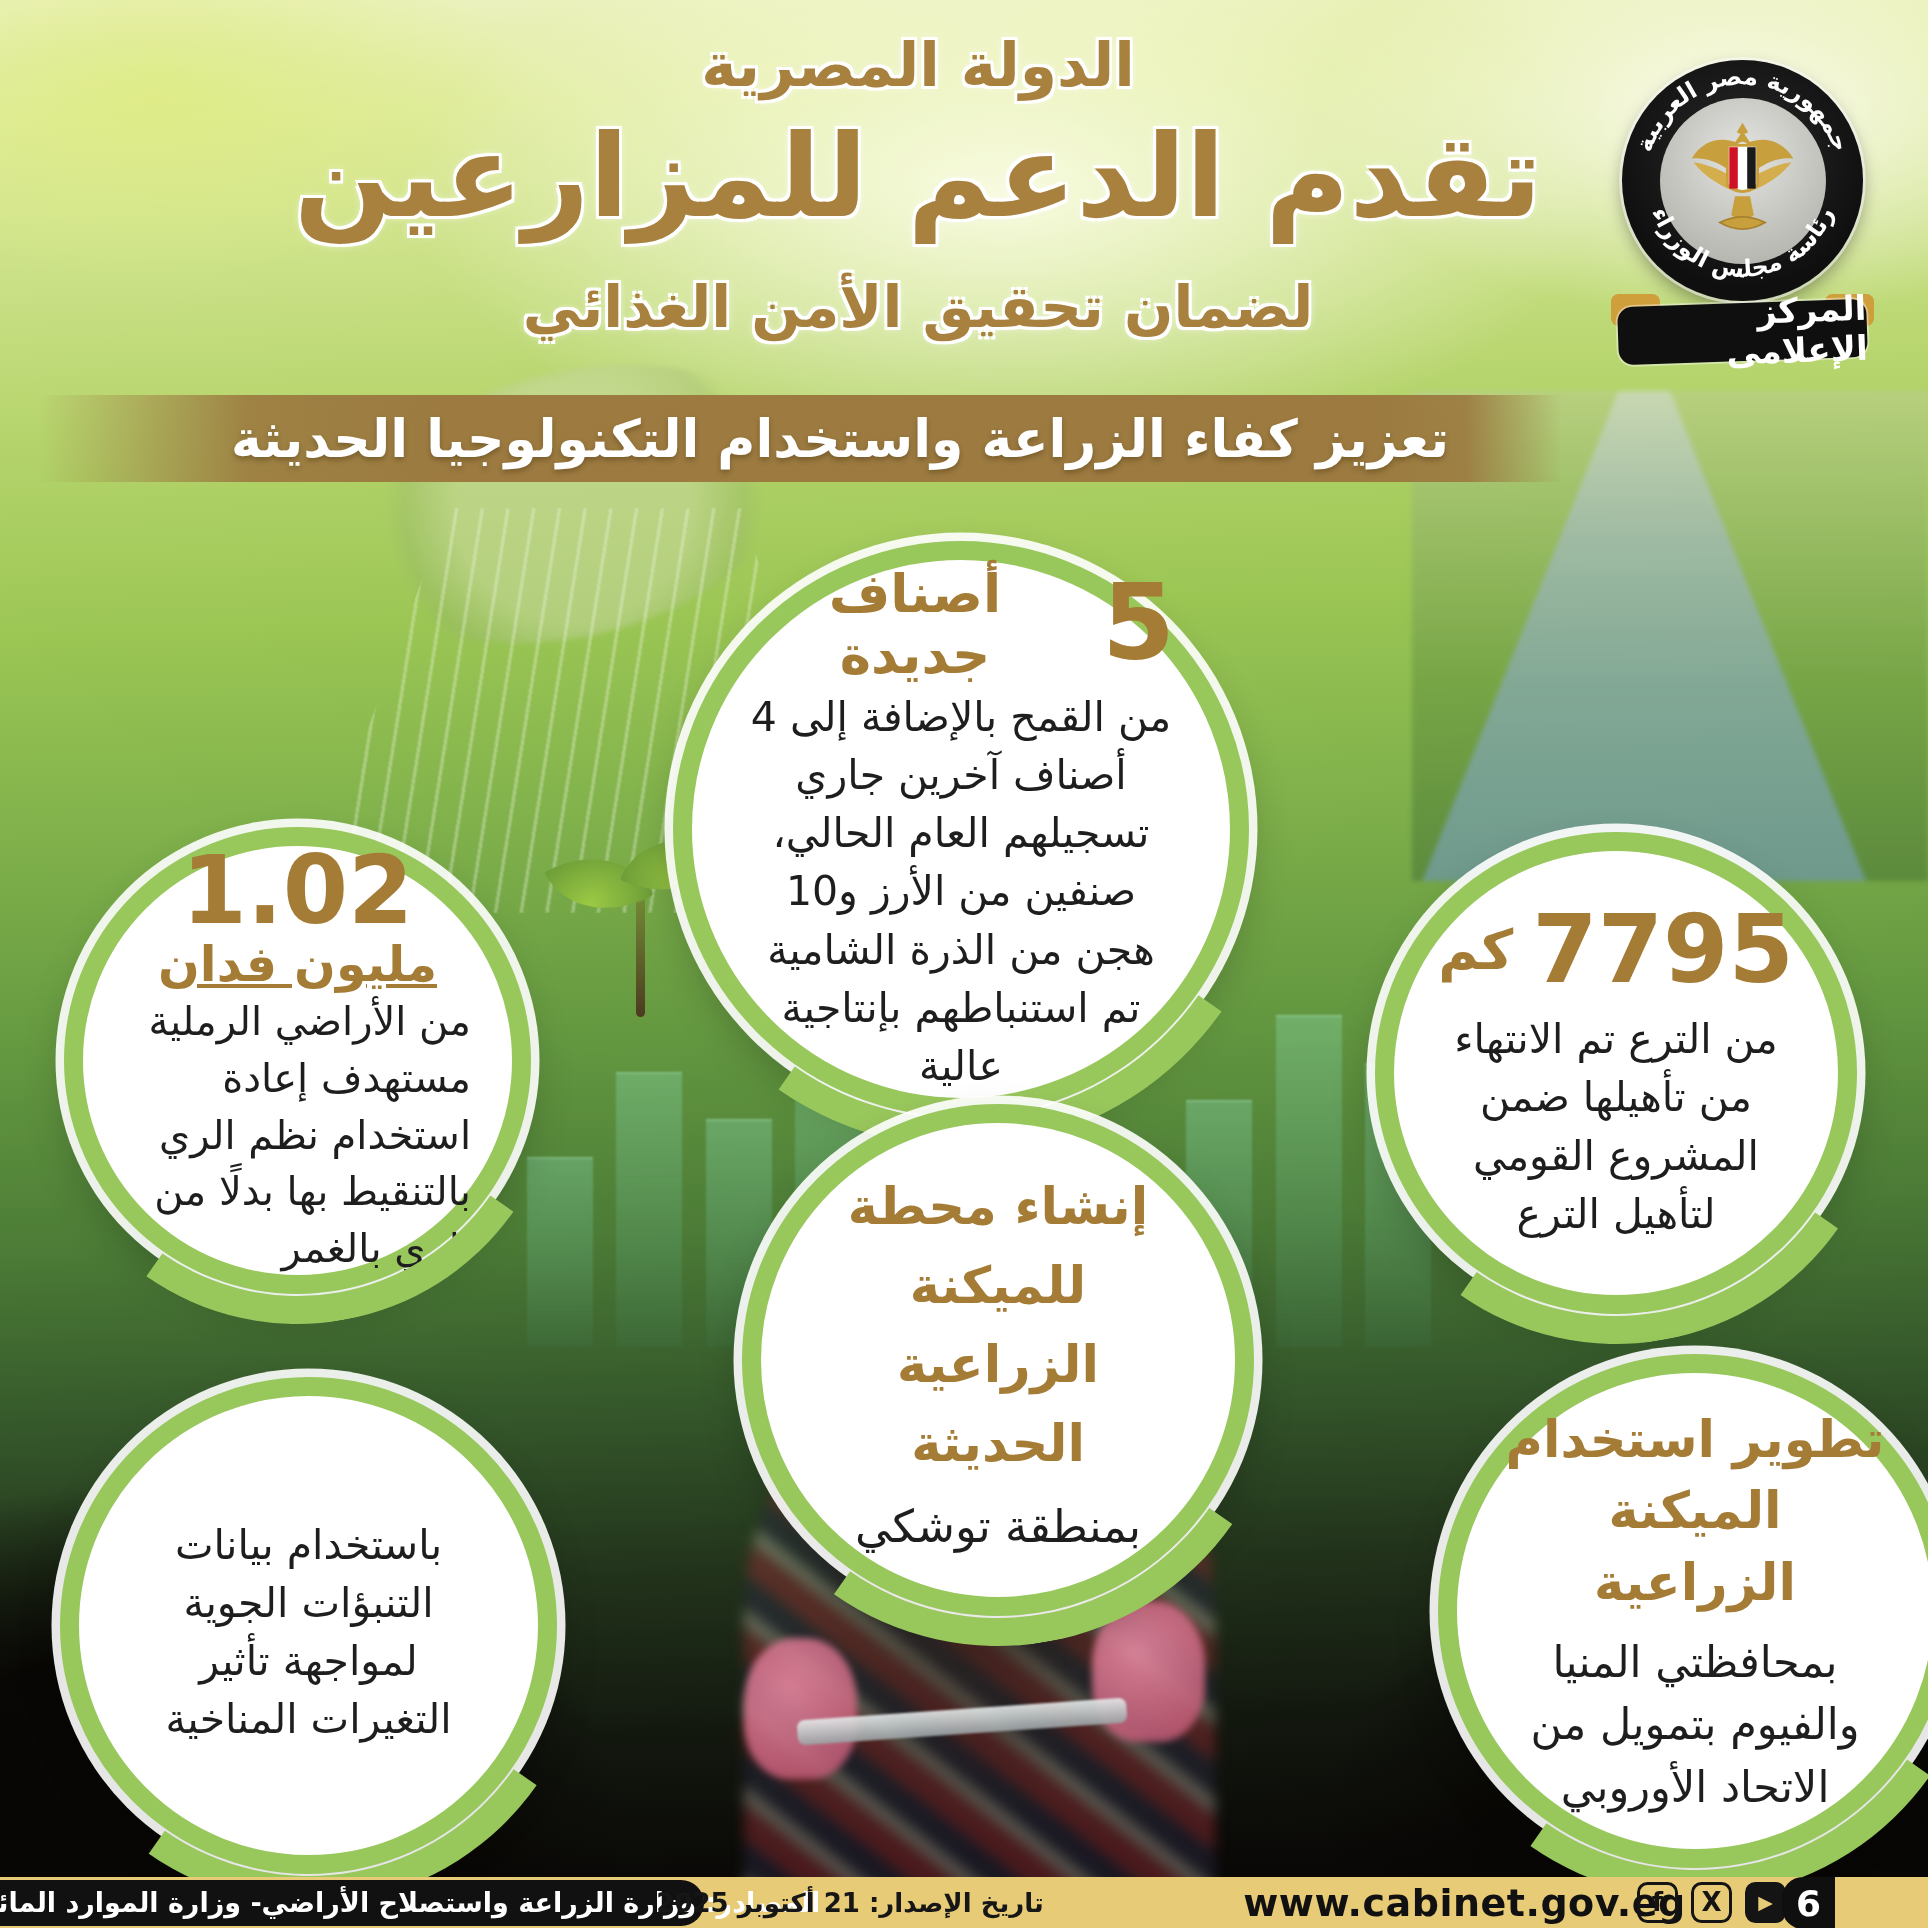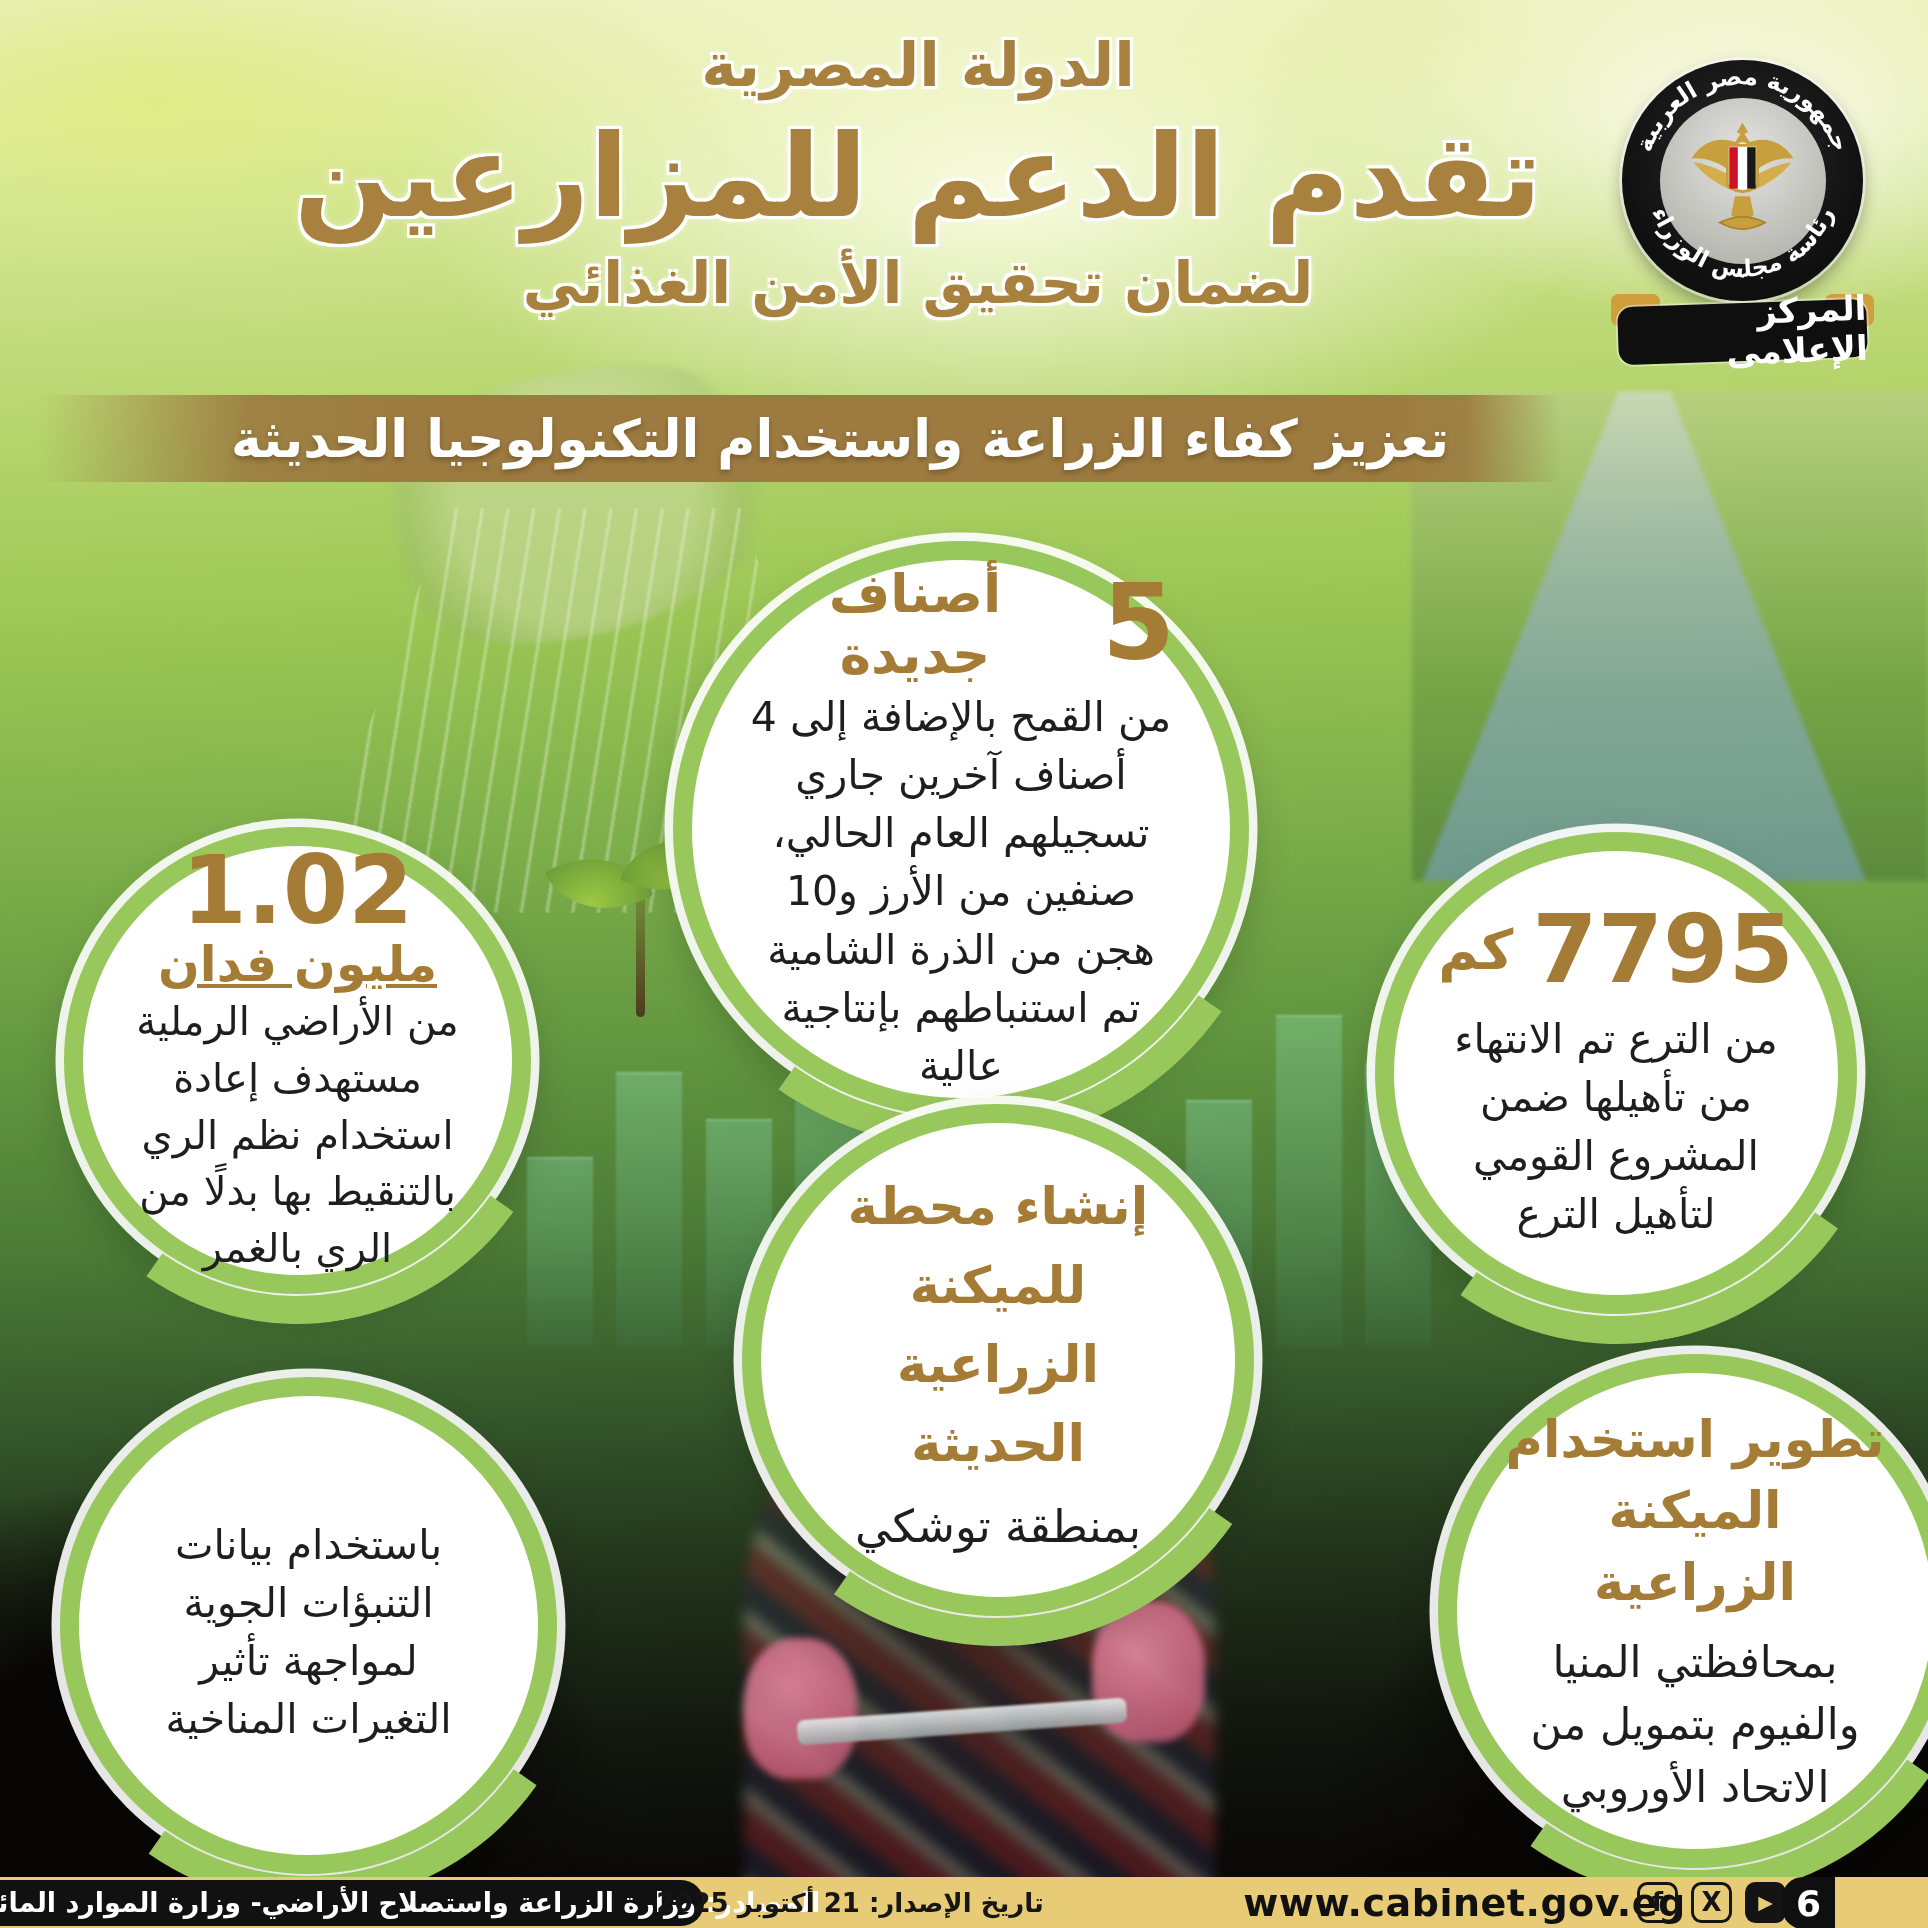--- a/index.html
+++ b/index.html
@@ -61,21 +61,21 @@
     background:radial-gradient(circle at 40% 35%,#e2879f,#b14e67);filter:blur(3.8px);opacity:.9;}
   .tablet{position:absolute;left:797px;top:1709px;width:330px;height:24.5px;border-radius:7.5px;
     background:linear-gradient(180deg,#e8ecec,#9aa2a4);transform:rotate(-4deg);filter:blur(0.9px);opacity:.9;}
 
   
   .title-wrap{position:absolute;left:94px;top:28px;width:1648px;text-align:center;direction:rtl;}
   .t-outline{color:#a8813f;font-weight:bold;
     text-shadow:2.8px 2.8px 0 #fff,-2.8px -2.8px 0 #fff,2.8px -2.8px 0 #fff,-2.8px 2.8px 0 #fff,0 0 9.4px rgba(255,255,255,.9);}
   .title1{font-size:60px;line-height:1.25;}
   .title2{font-size:115px;line-height:1.25;margin-top:1.9px;}
-  .title3{font-size:58px;line-height:1.2;margin-top:0;}
+  .title3{font-size:58px;line-height:1.2;margin-top:24px;}
   .banner{
     position:absolute;left:0;top:395px;width:1928px;height:87px;
     background:linear-gradient(90deg,rgba(156,122,64,0) 2%,rgba(156,122,64,.92) 13%,#9c7a40 24%,#9c7a40 71%,rgba(156,122,64,.92) 76%,rgba(156,122,64,0) 81%);
     display:flex;align-items:center;justify-content:center;
   }
   .banner-text{
     position:relative;left:-124px;direction:rtl;color:#ffffff;font-weight:bold;font-size:52px;
     text-shadow:0 2.8px 5.6px rgba(80,60,20,.45);
   }
 
@@ -118,21 +118,21 @@
   .bbody{color:#1e1e1e;}
 
   #b1{left:673px;top:541px;width:576px;height:576px;padding:0 55px;}
   #b1 .stat-num{font-size:105px;line-height:1;}
   #b1 .stat-lbl{font-size:53px;}
   #b1 .bbody{font-size:41px;line-height:1.42;margin-top:3px;}
 
   #b2{left:64px;top:827px;width:467px;height:467px;padding:0 41px;}
   #b2 .stat-num{font-size:94px;line-height:1;}
   #b2 .stat-lbl{font-size:49px;line-height:1;margin-top:1.9px;text-decoration:underline;}
-  #b2 .bbody{font-size:40px;line-height:1.42;margin-top:4px;}
+  #b2 .bbody{font-size:40px;line-height:1.42;margin-top:4px;text-align:right;}
 
   #b3{left:1375px;top:832px;width:482px;height:482px;padding:0 45px;}
   #b3 .stat-num{font-size:94px;line-height:1;}
   #b3 .stat-lbl{font-size:55px;}
   #b3 .bbody{font-size:41px;line-height:1.42;margin-top:13px;}
 
   #b4{left:742px;top:1104px;width:512px;height:512px;padding:0 49px;}
   #b4 .btitle{font-size:51px;line-height:1.55;}
   #b4 .bbody{font-size:45px;margin-top:17px;}
 

